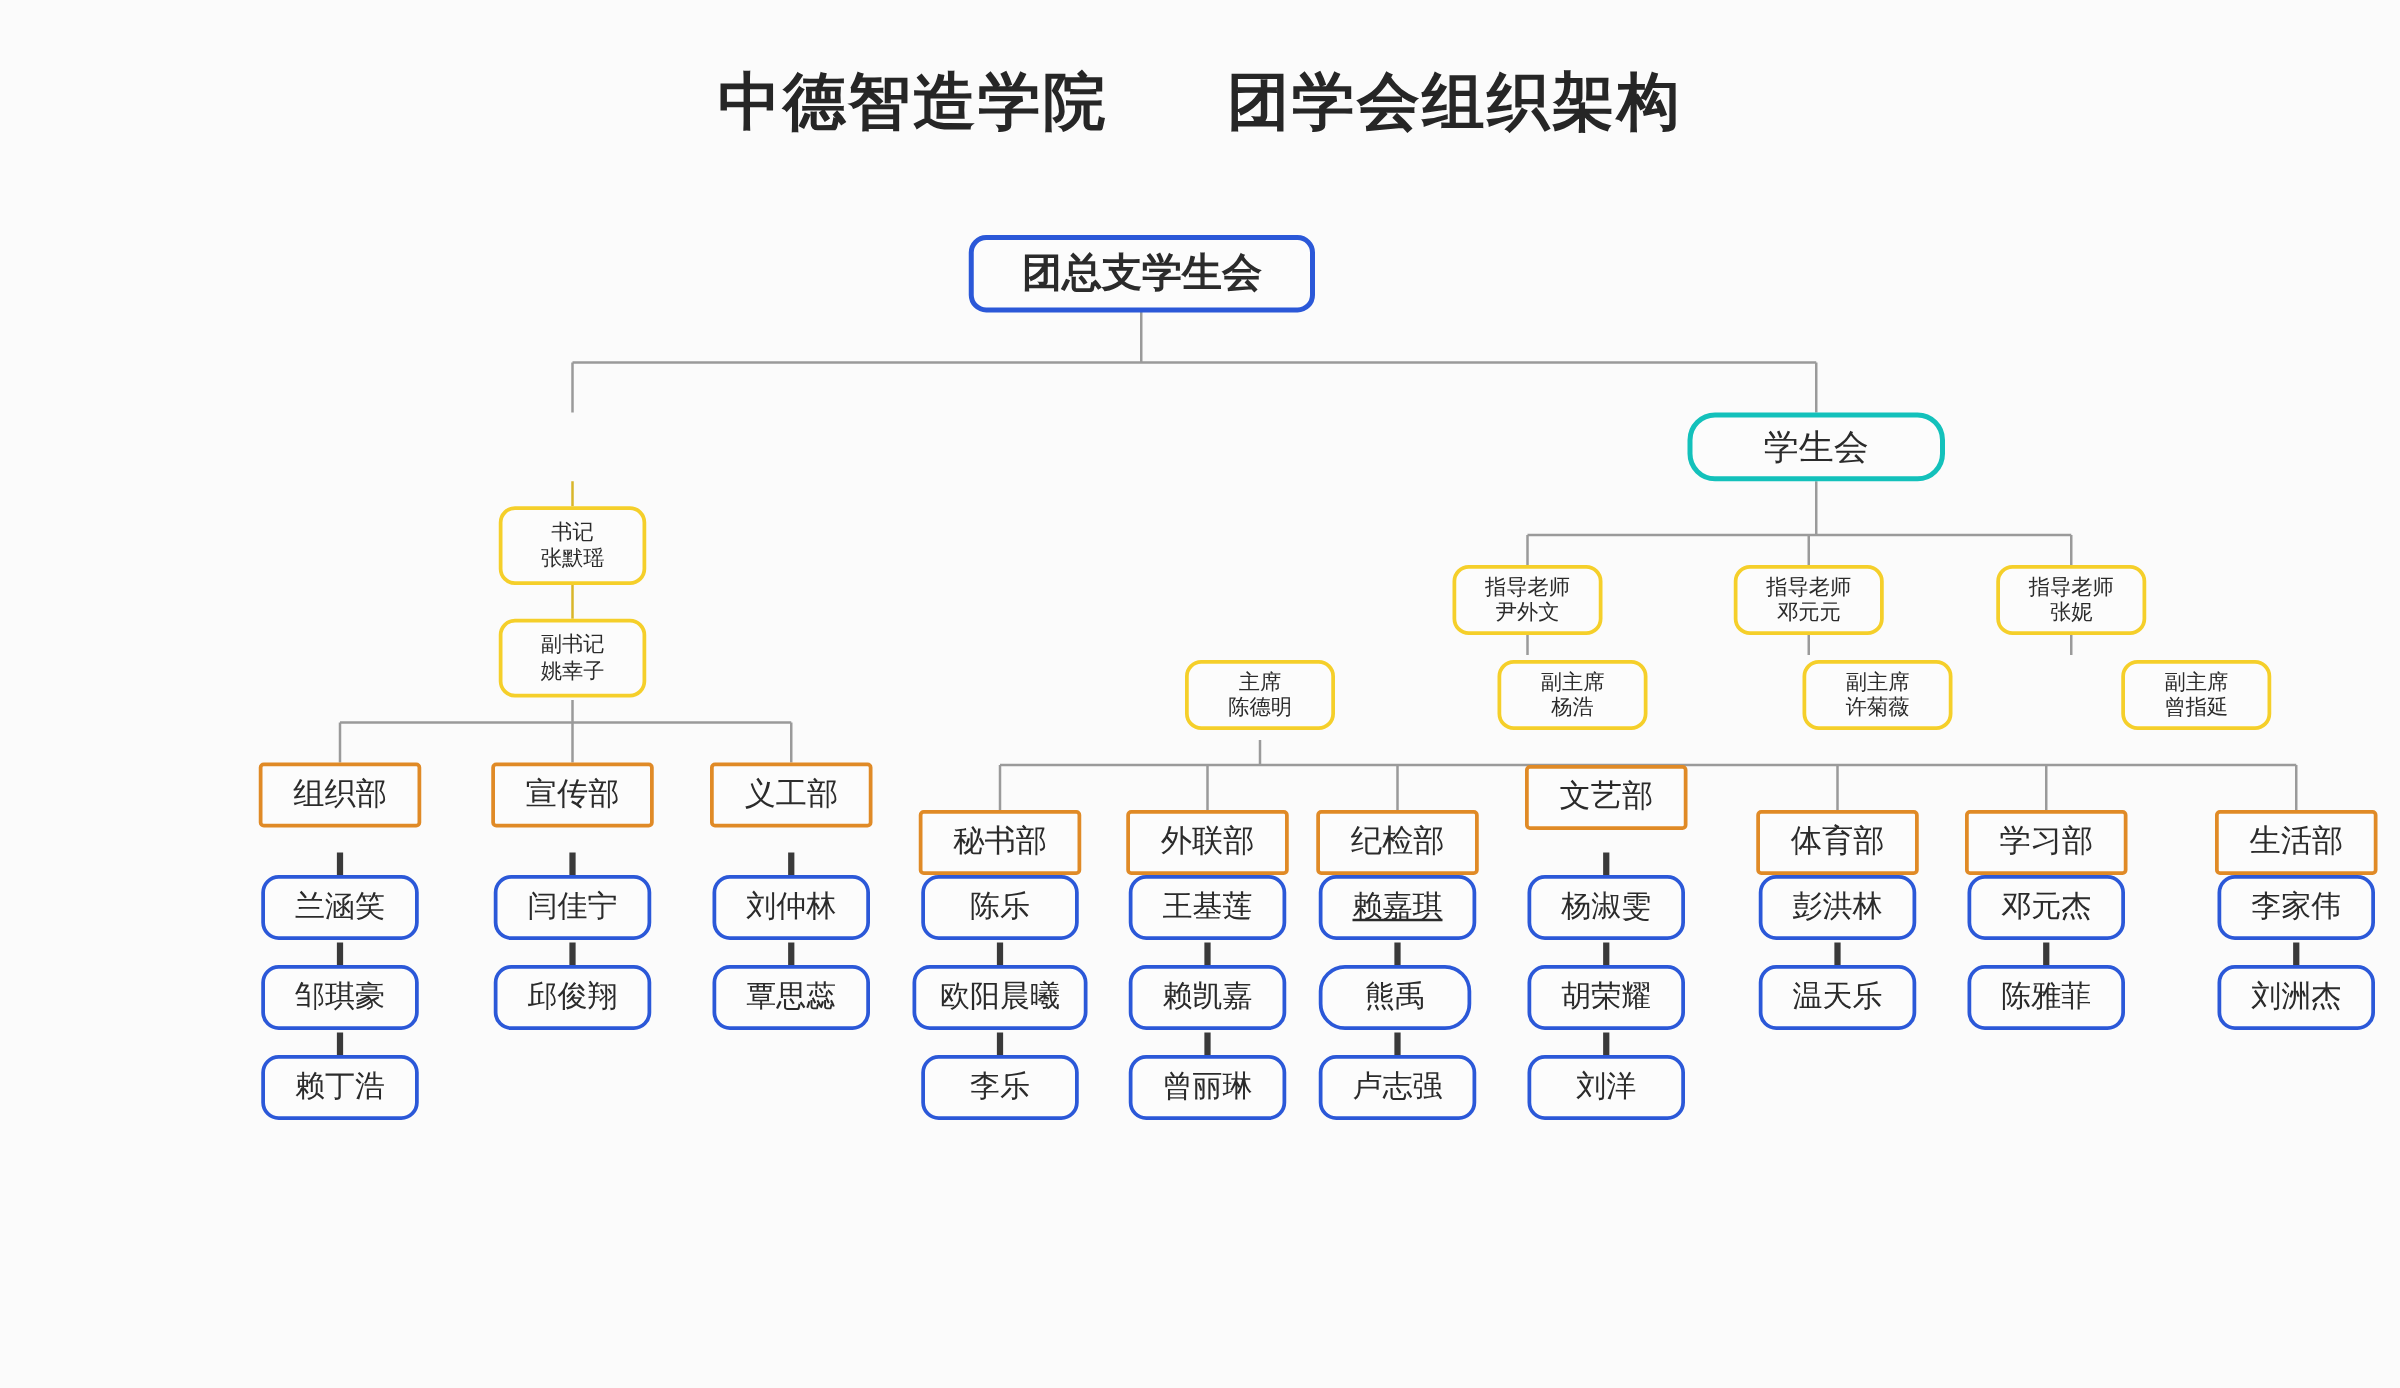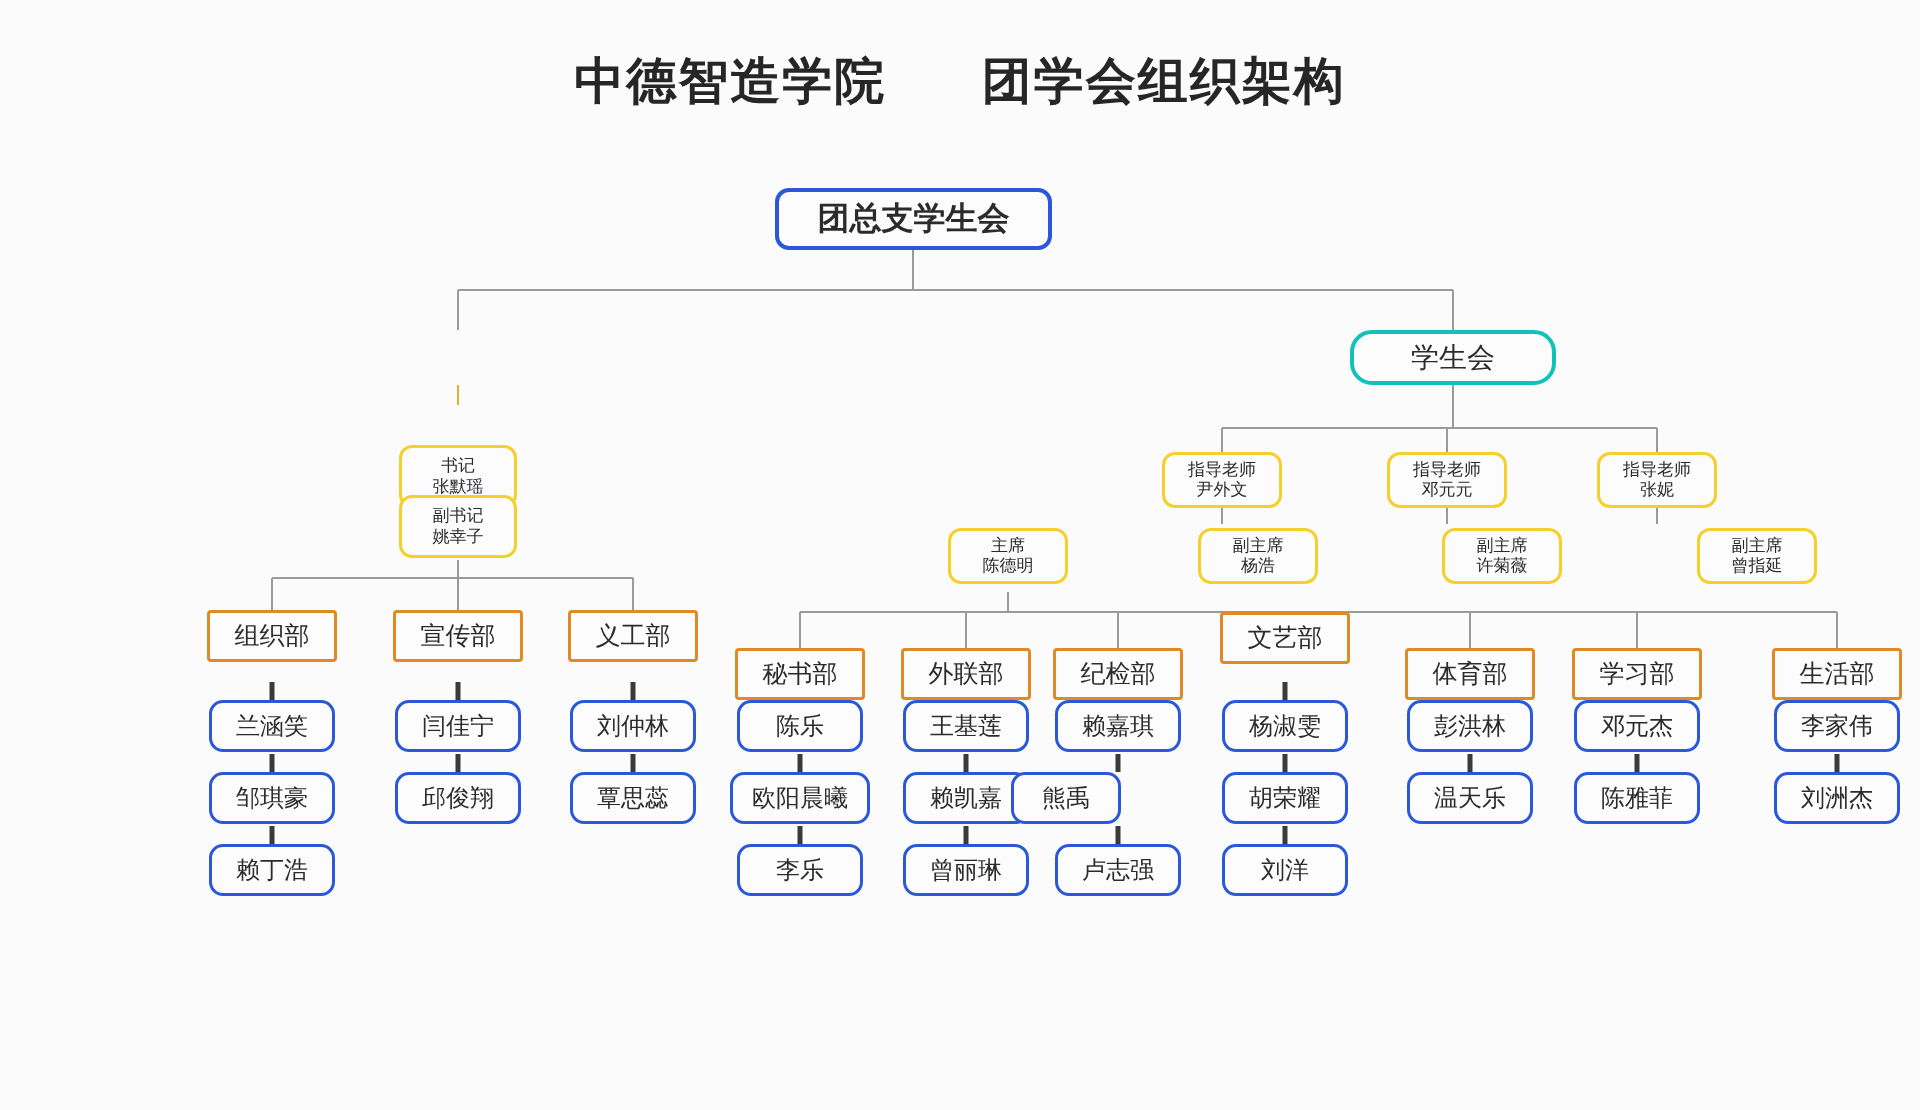--- a/index.html
+++ b/index.html
@@ -166,21 +166,21 @@
 
       <path d="M1837 682 L1837 700"></path>
         <path d="M1837 754 L1837 772"></path>
     </g>
   </svg>
 
   <div class="node n-root" style="left:775px; top:188px; width:277px; height:62px;">团总支学生会</div>
 
   <div class="node n-teal" style="left:1350px; top:330px; width:206px; height:55px;">学生会</div>
 
-  <div class="node n-yellow" style="left:399px; top:405px; width:118px; height:63px;margin-top:40px;">书记
+  <div class="node n-yellow" style="left:399px; top:405px; width:118px; height:63px;">书记
 张默瑶</div>
   <div class="node n-yellow" style="left:399px; top:495px; width:118px; height:63px;">副书记
 姚幸子</div>
 
   <div class="node n-orange" style="left:207px; top:610px; width:130px; height:52px;">组织部</div>
   <div class="node n-member" style="left:209px; top:700px; width:126px; height:52px;">兰涵笑</div>
   <div class="node n-member" style="left:209px; top:772px; width:126px; height:52px;">邹琪豪</div>
   <div class="node n-member" style="left:209px; top:844px; width:126px; height:52px;">赖丁浩</div>
 
   <div class="node n-orange" style="left:393px; top:610px; width:130px; height:52px;">宣传部</div>
@@ -211,22 +211,22 @@
   <div class="node n-member" style="left:737px; top:700px; width:126px; height:52px; top:700px;">陈乐</div>
   <div class="node n-member" style="left:730px; top:772px; width:140px; height:52px;">欧阳晨曦</div>
   <div class="node n-member" style="left:737px; top:844px; width:126px; height:52px;">李乐</div>
 
   <div class="node n-orange" style="left:901px; top:648px; width:130px; height:52px;">外联部</div>
   <div class="node n-member" style="left:903px; top:700px; width:126px; height:52px;">王基莲</div>
   <div class="node n-member" style="left:903px; top:772px; width:126px; height:52px;">赖凯嘉</div>
   <div class="node n-member" style="left:903px; top:844px; width:126px; height:52px;">曾丽琳</div>
 
   <div class="node n-orange" style="left:1053px; top:648px; width:130px; height:52px;">纪检部</div>
-  <div class="node n-member" style="left:1055px; top:700px; width:126px; height:52px;">赖嘉琪</div>
-  <div class="node n-member" style="left:1011px; top:772px; width:110px; height:52px;">熊禹</div>
+  <div class="node n-member" style="left:1055px; top:700px; width:126px; height:52px;text-decoration:underline;">赖嘉琪</div>
+  <div class="node n-member" style="left:1055px; top:772px; width:122px; height:52px;border-radius:21px;">熊禹</div>
   <div class="node n-member" style="left:1055px; top:844px; width:126px; height:52px;">卢志强</div>
 
   <div class="node n-orange" style="left:1220px; top:612px; width:130px; height:52px;">文艺部</div>
   <div class="node n-member" style="left:1222px; top:700px; width:126px; height:52px;">杨淑雯</div>
   <div class="node n-member" style="left:1222px; top:772px; width:126px; height:52px;">胡荣耀</div>
   <div class="node n-member" style="left:1222px; top:844px; width:126px; height:52px;">刘洋</div>
 
   <div class="node n-orange" style="left:1405px; top:648px; width:130px; height:52px;">体育部</div>
   <div class="node n-member" style="left:1407px; top:700px; width:126px; height:52px;">彭洪林</div>
   <div class="node n-member" style="left:1407px; top:772px; width:126px; height:52px;">温天乐</div>

